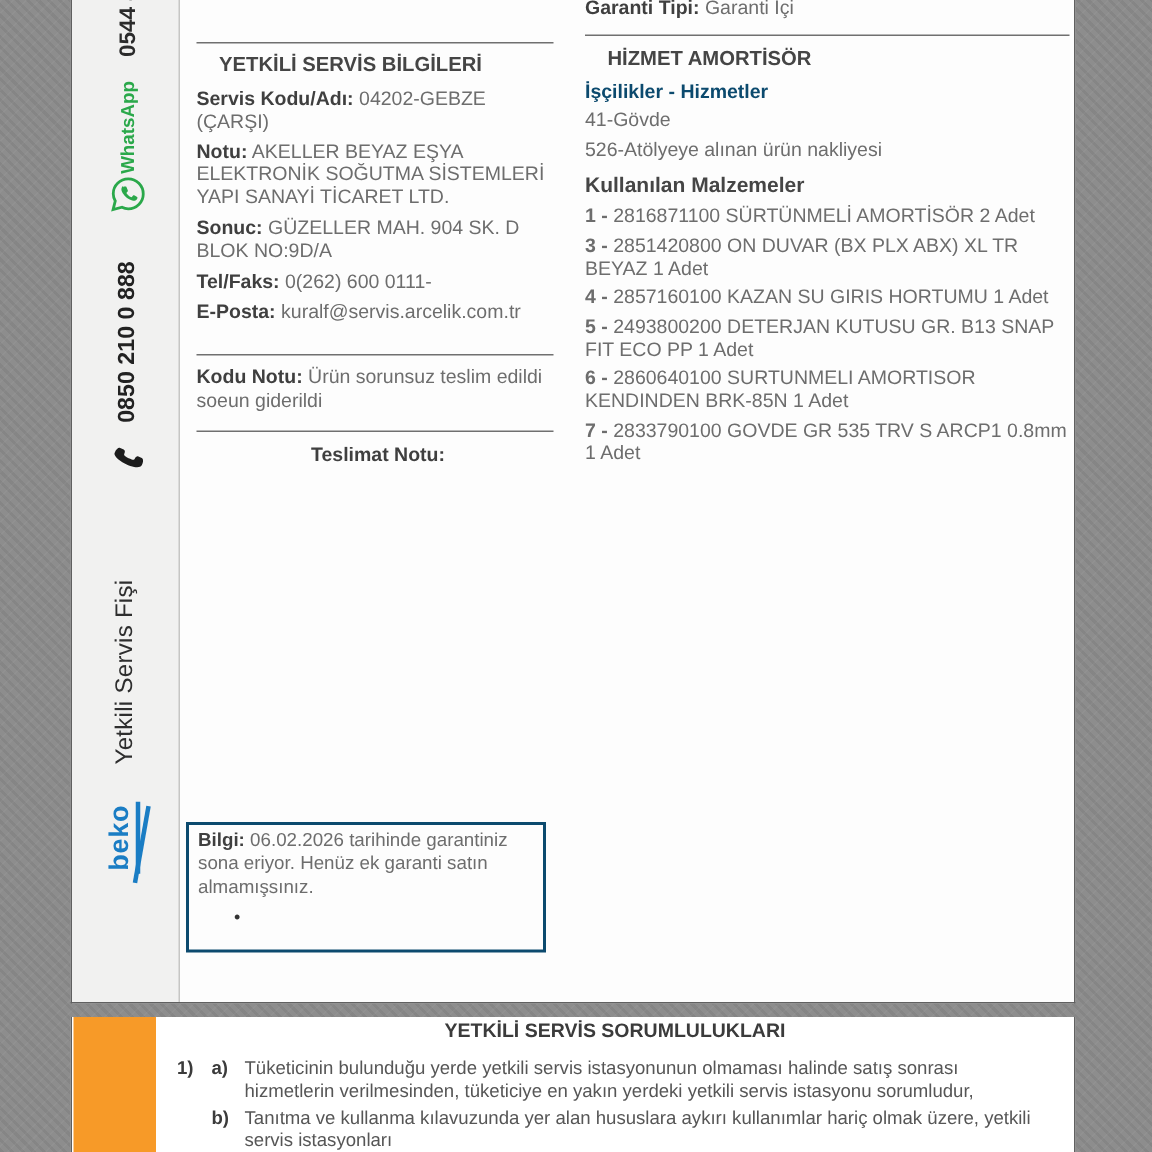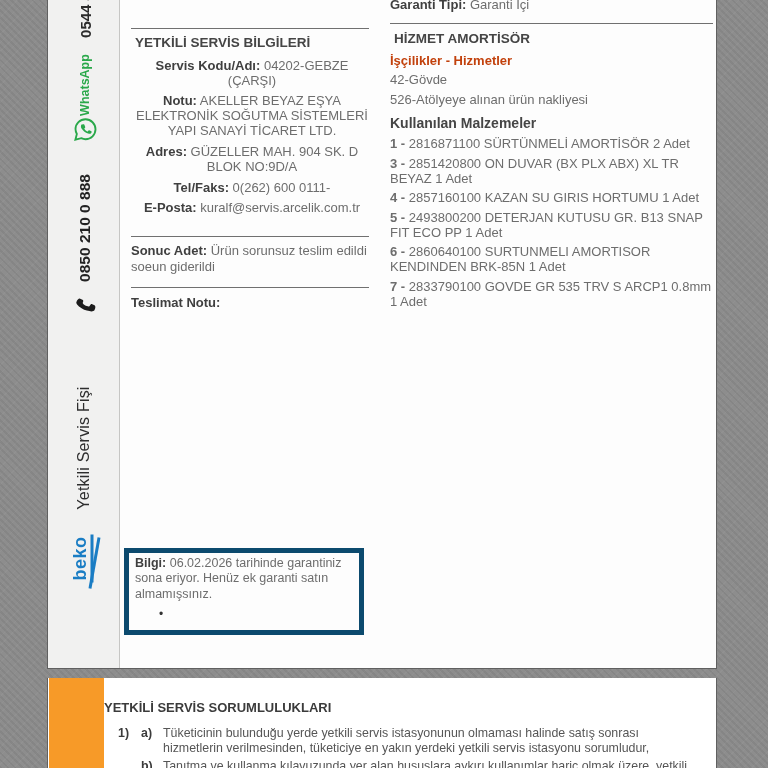--- a/index.html
+++ b/index.html
@@ -36,49 +36,49 @@
   .beko-slash{position:absolute;left:45px;top:537px;width:3px;height:52px;background:#1a7dc4;transform:rotate(10deg);}
 
   
   .divider{position:absolute;height:0;border-top:1px solid #707070;}
   .lc-div1{left:83px;top:28px;width:238px;}
   .lc-div2{left:83px;top:236px;width:238px;}
   .lc-div3{left:83px;top:287px;width:238px;}
   .rc-div1{left:342px;top:23px;width:323px;}
 
   .leftcol{position:absolute;left:83px;top:35px;width:242px;font-size:13px;line-height:1.16;}
-  .leftcol h3, .rightcol h3{font-size:13.5px;color:#454545;margin:0 0 7px 4px;}
-  .field{margin:0 0 5.5px 0;color:#6d6d6d;text-align:center;}
+  .leftcol h3, .rightcol h3{font-size:13.5px;color:#454545;margin:0 0 7px 15px;}
+  .field{margin:0 0 5.5px 0;color:#6d6d6d;}
   .field b, .lbl{color:#3f3f3f;font-weight:bold;}
   .lc-sonuc{position:absolute;left:83px;top:243px;width:242px;font-size:13px;line-height:1.2;color:#6d6d6d;}
-  .lc-teslimat{position:absolute;left:83px;top:295px;width:242px;font-size:13px;color:#3f3f3f;font-weight:bold;}
+  .lc-teslimat{position:absolute;left:83px;top:295px;width:242px;font-size:13px;color:#3f3f3f;font-weight:bold;text-align:center;}
 
   .rightcol{position:absolute;left:342px;top:31px;width:324px;font-size:13px;line-height:1.15;}
   .rc-garanti{position:absolute;left:342px;top:-3px;width:324px;font-size:13px;color:#6d6d6d;}
   .rc-line{margin:0 0 4.5px 0;color:#6d6d6d;}
-  .rc-sub{font-size:13px;font-weight:bold;color:#c2410c;margin:0 0 5px 0;}
+  .rc-sub{font-size:13px;font-weight:bold;color:#0c4a6e;margin:0 0 5px 0;}
   .mal-title{font-size:14px;font-weight:bold;color:#454545;margin:7px 0 5px 0;}
   .mal-item{margin:0 0 4.5px 0;color:#6d6d6d;line-height:1.16;}
 
   .bilgi-box{
     position:absolute;left:76px;top:548px;width:240px;height:87px;
-    border:5px solid #0c4a6e;box-sizing:border-box;padding:3px 6px;
+    border:2px solid #0c4a6e;box-sizing:border-box;padding:3px 6px;
     font-size:12.5px;line-height:1.22;color:#6d6d6d;background:#fdfdfd;
   }
   .bilgi-bullet{position:absolute;left:30px;top:54px;color:#333;font-size:12px;}
 
   
   .page2{
     position:absolute;left:47px;top:678px;width:670px;height:120px;
     background:#ffffff;border-left:1px solid #606060;border-right:1px solid #606060;
     box-sizing:border-box;
   }
   .orange-bar{position:absolute;left:1px;top:0;width:55px;height:100%;background:#f79a28;}
   .p2-content{position:absolute;left:56px;top:0;width:612px;}
-  .p2-title{font-weight:bold;font-size:13px;color:#3b3b3b;margin-top:22px;}
+  .p2-title{text-align:center;font-weight:bold;font-size:13px;color:#3b3b3b;margin-top:1px;}
   .p2-list{margin-top:11px;padding:0 24px 0 14px;font-size:12.4px;line-height:1.23;color:#565656;}
   .p2-row{display:flex;}
   .p2-m1{width:23px;flex:none;font-weight:bold;color:#3b3b3b;}
   .p2-m2{width:22px;flex:none;font-weight:bold;color:#3b3b3b;}
   .p2-text{flex:1;}
   .p2-row + .p2-row{margin-top:2px;}
 
   svg{display:block;}
 </style>
 </head>
@@ -110,47 +110,47 @@
 
     <div class="divider lc-div1"></div>
     <div class="divider lc-div2"></div>
     <div class="divider lc-div3"></div>
     <div class="divider rc-div1"></div>
 
     <div class="leftcol">
       <h3>YETKİLİ SERVİS BİLGİLERİ</h3>
       <p class="field"><b>Servis Kodu/Adı:</b> <span>04202-GEBZE (ÇARŞI)</span></p>
       <p class="field"><b>Notu:</b> <span>AKELLER BEYAZ EŞYA ELEKTRONİK SOĞUTMA SİSTEMLERİ YAPI SANAYİ TİCARET LTD.</span></p>
-      <p class="field"><b>Adres:</b> <span>GÜZELLER MAH. 904 SK. D BLOK NO:9D/A</span></p>
+      <p class="field"><b>Sonuc:</b> <span>GÜZELLER MAH. 904 SK. D BLOK NO:9D/A</span></p>
       <p class="field"><b>Tel/Faks:</b> <span>0(262) 600 0111-</span></p>
       <p class="field"><b>E-Posta:</b> <span>kuralf@servis.arcelik.com.tr</span></p>
     </div>
 
     <div class="lc-sonuc">
-      <span class="lbl">Sonuc Adet:</span>
+      <span class="lbl">Kodu Notu:</span>
       <span>Ürün sorunsuz teslim edildi soeun giderildi</span>
     </div>
 
     <div class="lc-teslimat">Teslimat Notu:</div>
 
     <div class="bilgi-box">
       <span class="lbl">Bilgi:</span>
       <span>06.02.2026 tarihinde garantiniz sona eriyor. Henüz ek garanti satın almamışsınız.</span>
       <div class="bilgi-bullet">•</div>
     </div>
 
     <div class="rc-garanti">
       <span class="lbl">Garanti Tipi:</span>
       <span>Garanti İçi</span>
     </div>
 
     <div class="rightcol">
       <h3>HİZMET AMORTİSÖR</h3>
       <p class="rc-sub">İşçilikler - Hizmetler</p>
-      <p class="rc-line">42-Gövde</p>
+      <p class="rc-line">41-Gövde</p>
       <p class="rc-line">526-Atölyeye alınan ürün nakliyesi</p>
       <p class="mal-title">Kullanılan Malzemeler</p>
       <p class="mal-item"><b>1 -</b> <span>2816871100 SÜRTÜNMELİ AMORTİSÖR 2 Adet</span></p>
       <p class="mal-item"><b>3 -</b> <span>2851420800 ON DUVAR (BX PLX ABX) XL TR BEYAZ 1 Adet</span></p>
       <p class="mal-item"><b>4 -</b> <span>2857160100 KAZAN SU GIRIS HORTUMU 1 Adet</span></p>
       <p class="mal-item"><b>5 -</b> <span>2493800200 DETERJAN KUTUSU GR. B13 SNAP FIT ECO PP 1 Adet</span></p>
       <p class="mal-item"><b>6 -</b> <span>2860640100 SURTUNMELI AMORTISOR KENDINDEN BRK-85N 1 Adet</span></p>
       <p class="mal-item"><b>7 -</b> <span>2833790100 GOVDE GR 535 TRV S ARCP1 0.8mm 1 Adet</span></p>
     </div>
   </div>

